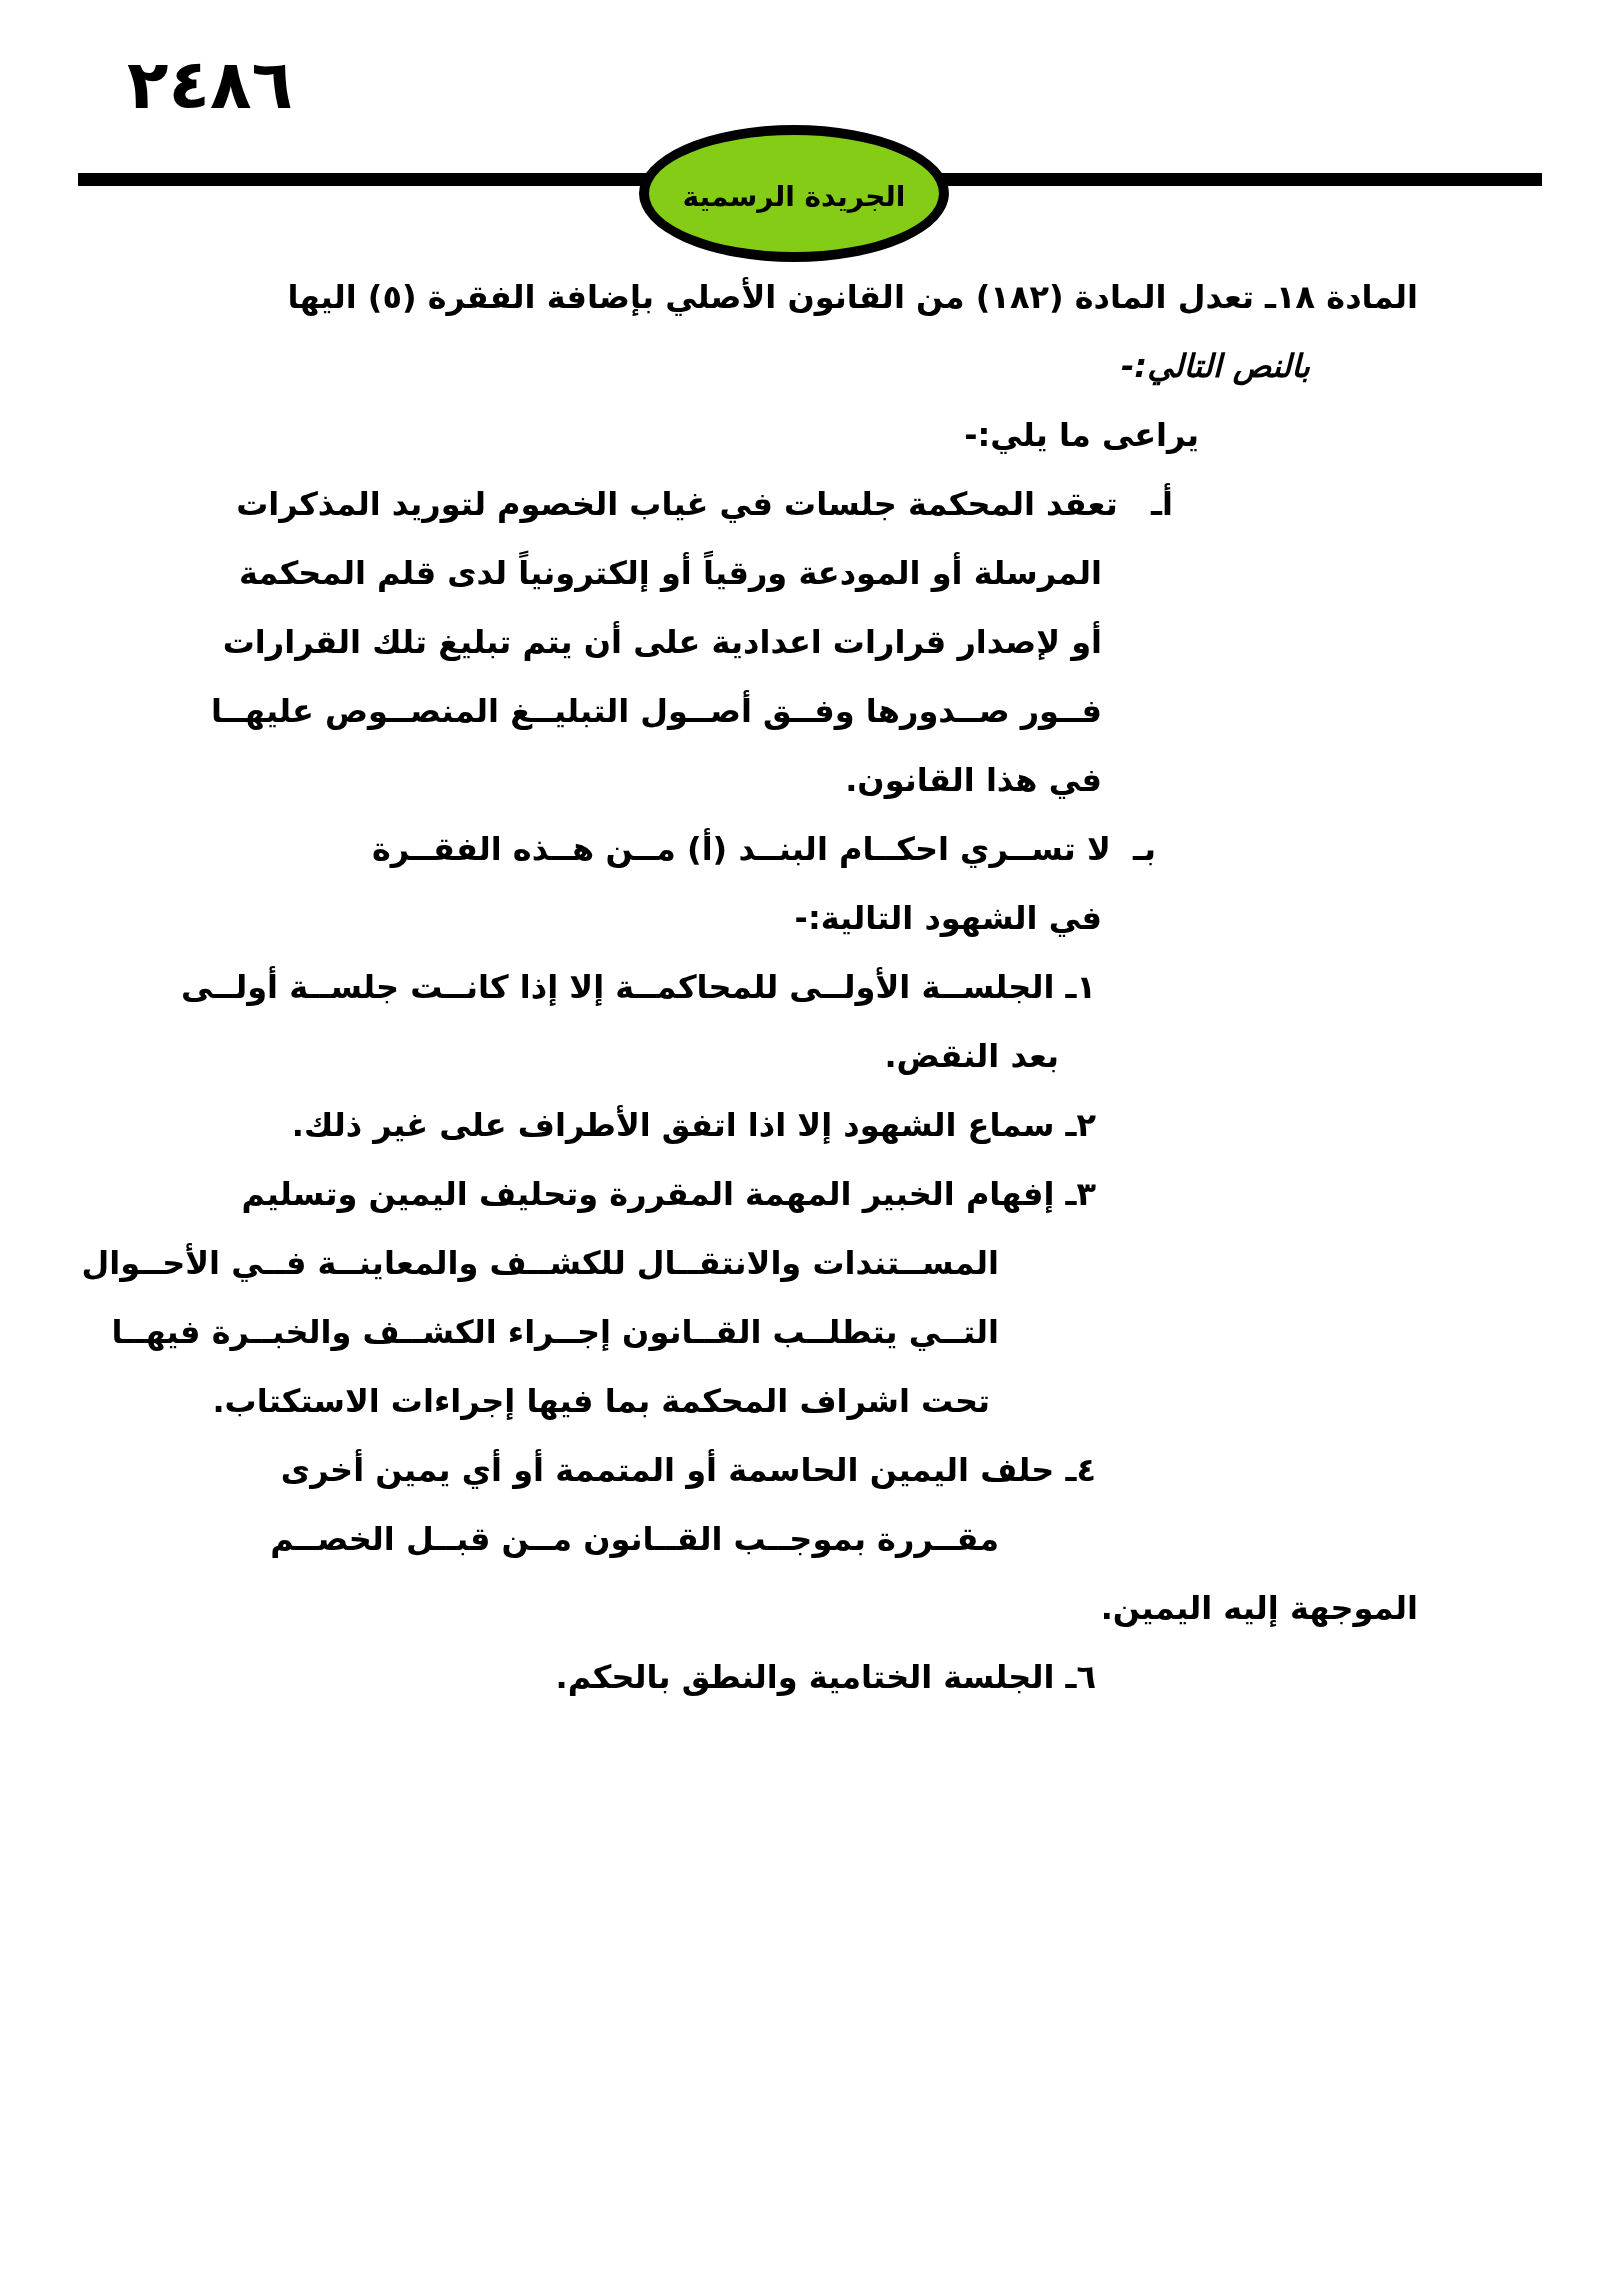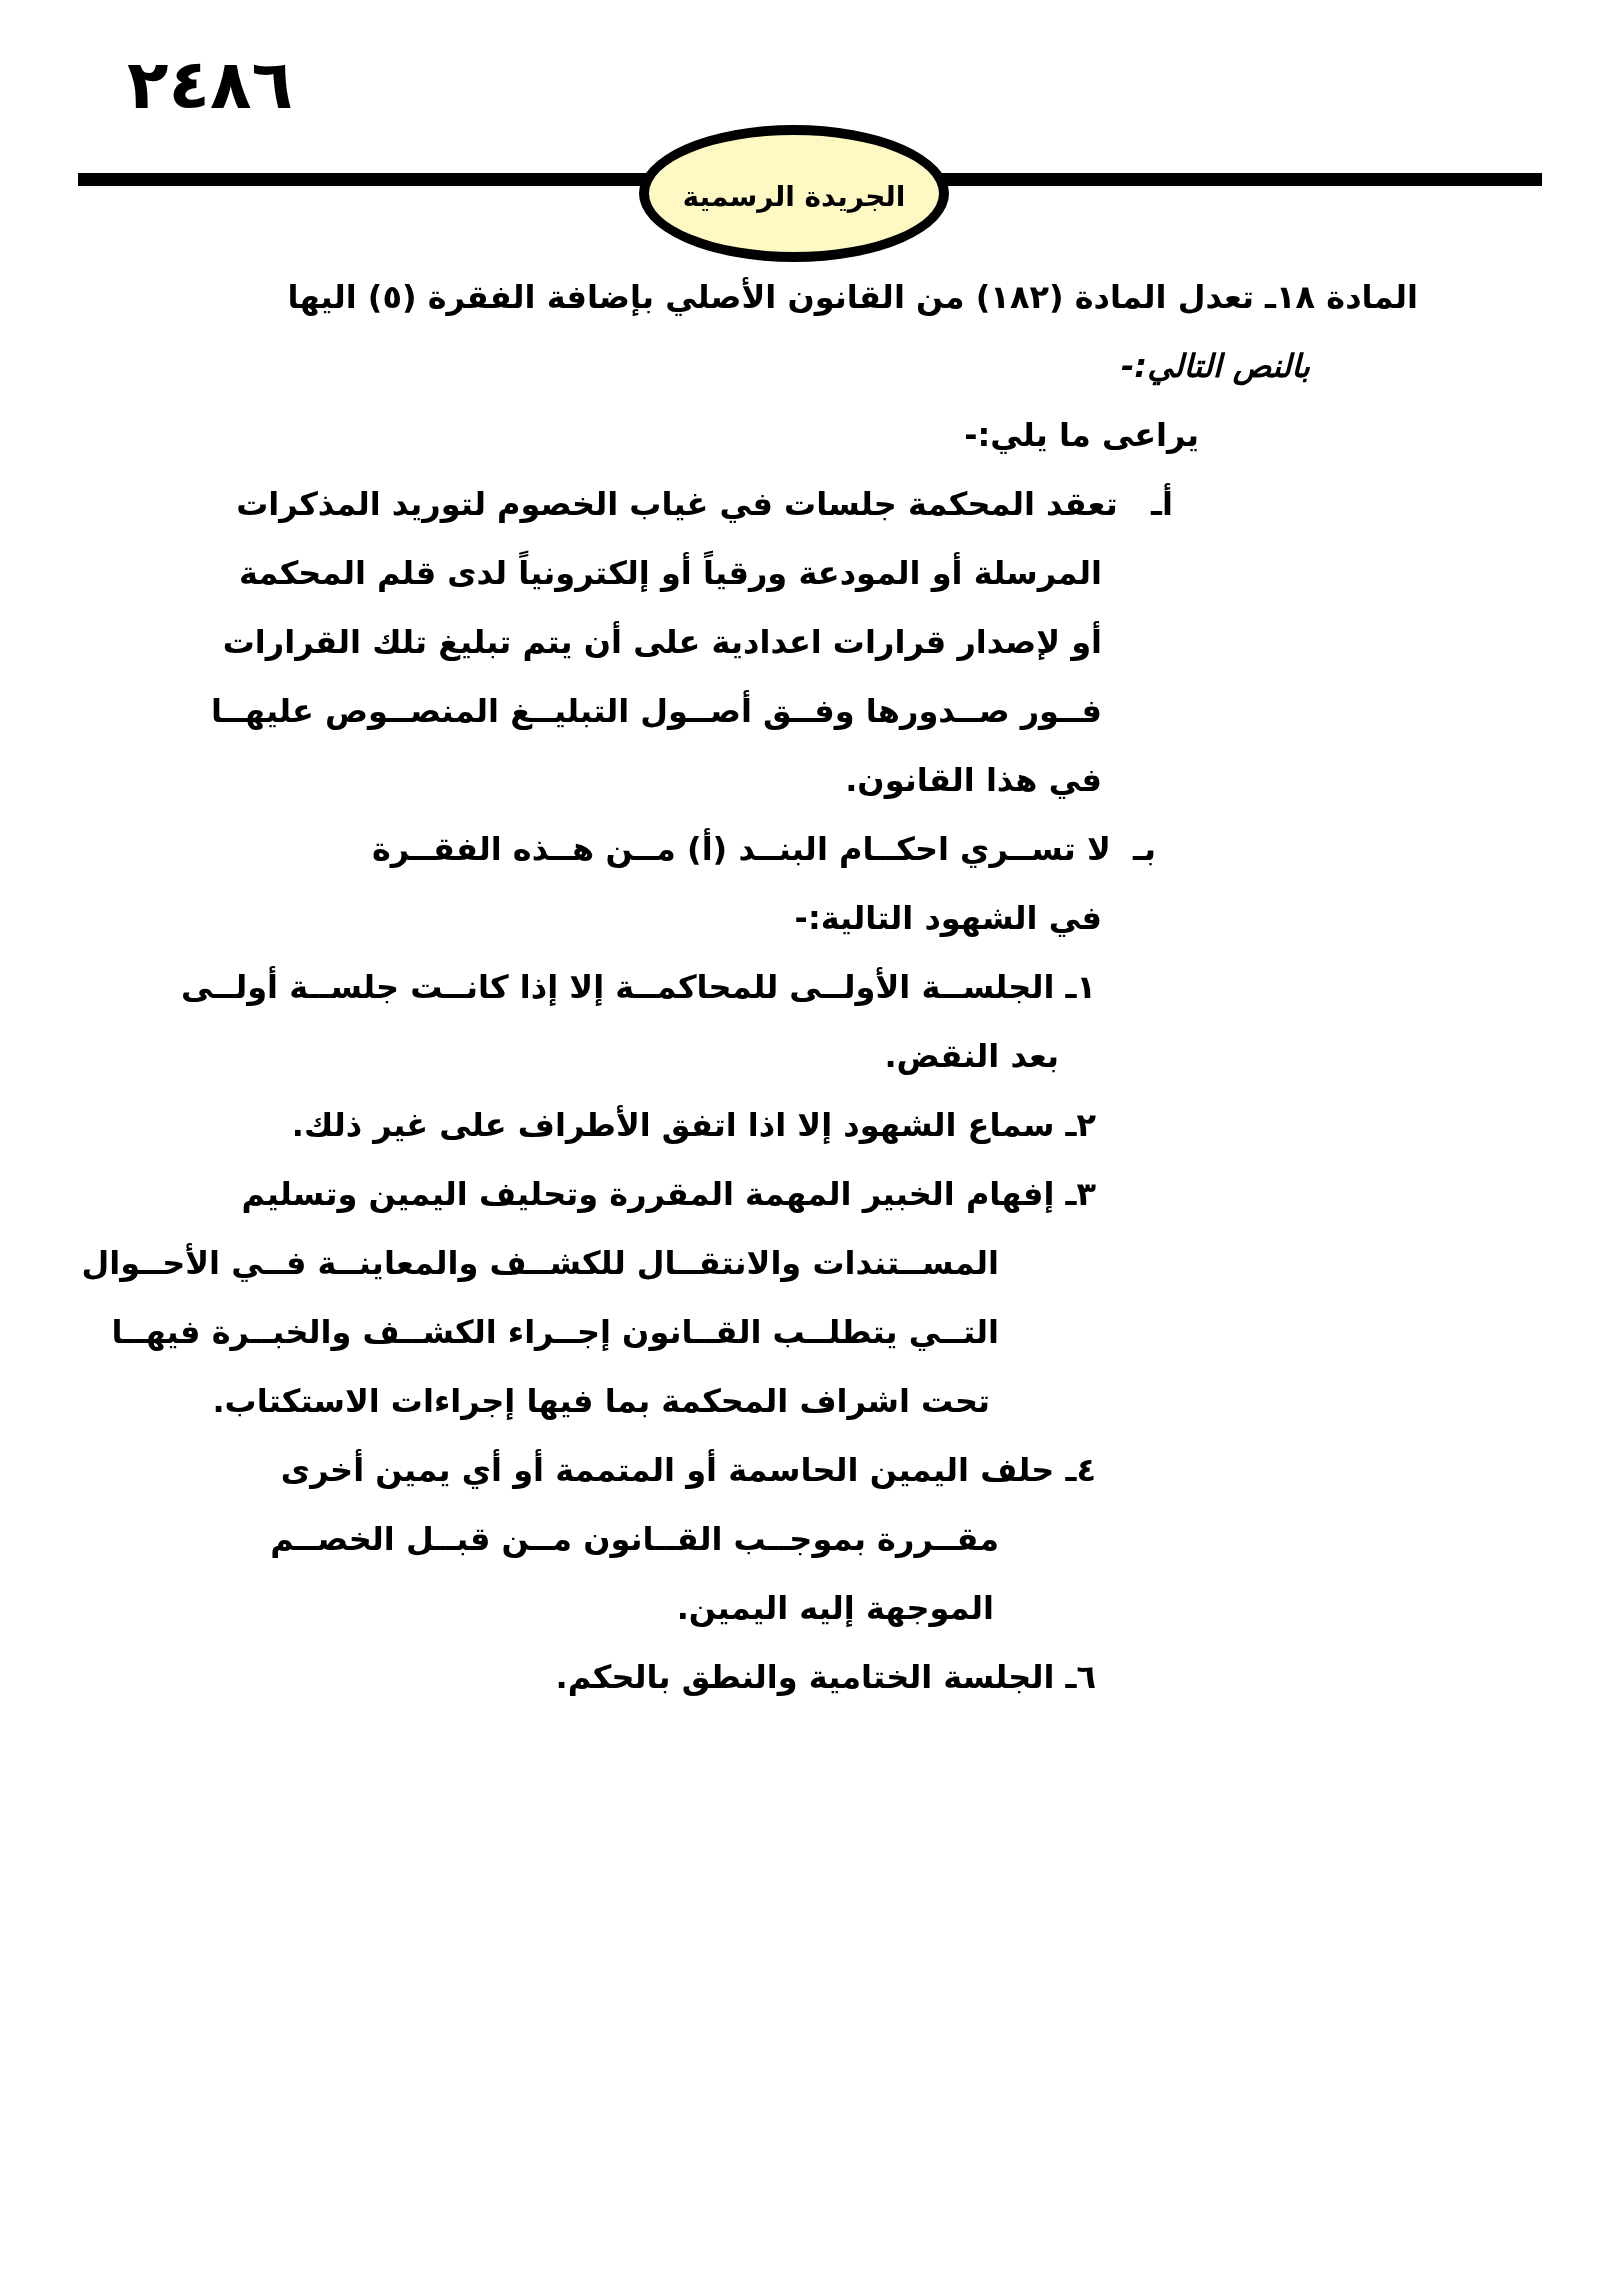--- a/index.html
+++ b/index.html
@@ -33,21 +33,21 @@
     background: #000;
     z-index: 1;
   }
   .gazette-badge {
     position: absolute;
     left: 639px;
     top: 125px;
     width: 310px;
     height: 137px;
     box-sizing: border-box;
-    background: #fef9c3;
+    background: #84cc16;
     border: 10.8px solid #000;
     border-radius: 50%;
     display: flex;
     align-items: center;
     justify-content: center;
     z-index: 2;
     text-align: center;
   }
   .gazette-badge-label {
     font-size: 28px;
@@ -77,21 +77,21 @@
   .r0   { margin-right: 0; }
   .r194 { margin-right: 108px; font-style: italic; }
   .r215 { margin-right: 211px; }
   .r223 { margin-right: 219px; }
   .r250 { margin-right: 245px; }
   .r267 { margin-right: 262px; }
   .r322 { margin-right: 316px; }
   .r329 { margin-right: 322px; }
   .r366 { margin-right: 359px; }
   .r427 { margin-right: 419px; }
-  .r433 { margin-right: 424px; }
+  .r433 { }
   .r437 { margin-right: 428px; }
 </style>
 </head>
 <body>
 
 <div class="page-number">٢٤٨٦</div>
 
 <div class="header-rule"></div>
 
 <div class="gazette-badge">

